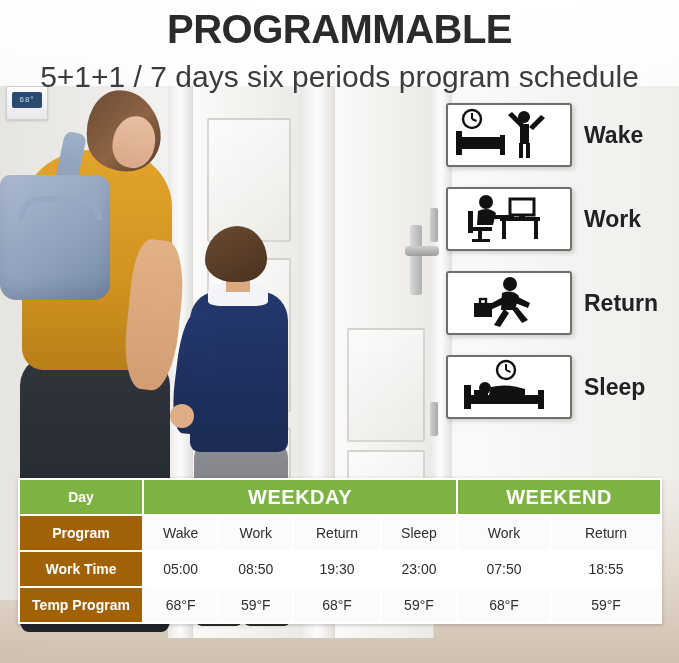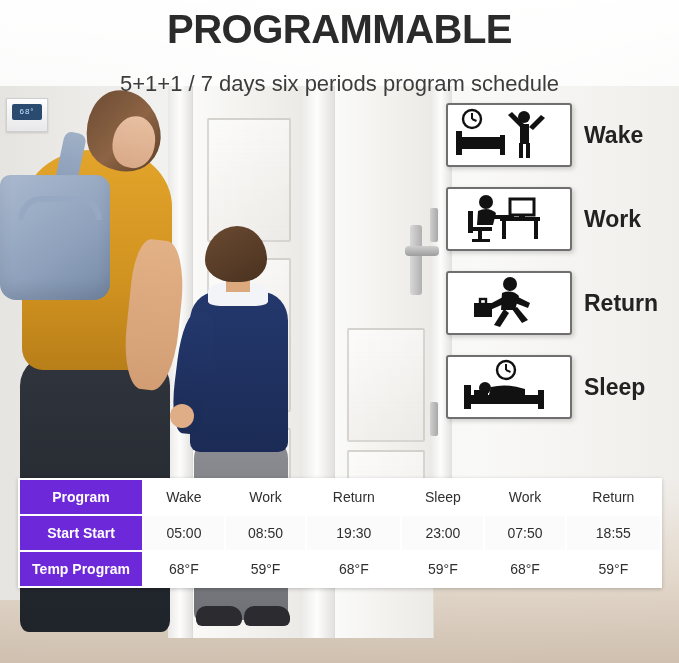--- a/index.html
+++ b/index.html
@@ -76,21 +76,20 @@
   }
 
   
   .thermostat {
     position: absolute;
     left: 6px; top: 86px; width: 40px; height: 32px;
     background: linear-gradient(to bottom,#fdfdfd,#e8e8ea);
     border: 1px solid #cfcfd2;
     border-radius: 0;
     box-shadow: 0 1px 2px rgba(0,0,0,0.15);
-    margin-top: 12px;
   }
   .thermostat-screen {
     position: absolute;
     left: 5px; top: 5px; width: 30px; height: 16px;
     background: #2b4a6f;
     border-radius: 2px;
     color: #bfe3ff;
     font-size: 8px;
     line-height: 16px;
     text-align: center;
@@ -196,23 +195,23 @@
   .title {
     margin: 0;
     padding-top: 8px;
     font-size: 40px;
     font-weight: bold;
     letter-spacing: -0.5px;
     color: #2b2b2b;
     line-height: 1.05;
   }
   .subtitle {
-    margin: 15px;
+    margin: 4px;
     padding-top: 6px;
-    font-size: 22px;
+    font-size: 30px;
     color: #3c3c3c;
     font-weight: normal;
   }
 
   
   .periods {
     position: absolute;
     left: 446px; top: 104px;
     width: 226px;
   }
@@ -267,21 +266,21 @@
     color: #ffffff;
     font-weight: bold;
     font-size: 20px;
     letter-spacing: 0.5px;
   }
   .schedule .cell {
     background: #ffffff;
     color: #2f2f2f;
   }
   .schedule .rowlabel {
-    background: #6d28d9;
+    background: #a16207;
     color: #ffffff;
     font-weight: bold;
     width: 118px;
   }
   .schedule tr:nth-child(odd) .cell { background: #ffffff; }
   .schedule tr:nth-child(even) .cell { background: #fbfbfb; }
 </style>
 </head>
 <body>
 
@@ -421,30 +420,35 @@
         </svg>
       </div>
       <div class="period-label">Sleep</div>
     </div>
 
   </div>
 
   <table class="schedule">
     <tbody>
       <tr>
+        <td class="hdr">Day</td>
+        <td class="hdr-big" colspan="4">WEEKDAY</td>
+        <td class="hdr-big" colspan="2">WEEKEND</td>
+      </tr>
+      <tr>
         <td class="rowlabel">Program</td>
         <td class="cell">Wake</td>
         <td class="cell">Work</td>
         <td class="cell">Return</td>
         <td class="cell">Sleep</td>
         <td class="cell">Work</td>
         <td class="cell">Return</td>
       </tr>
       <tr>
-        <td class="rowlabel">Start Start</td>
+        <td class="rowlabel">Work Time</td>
         <td class="cell">05:00</td>
         <td class="cell">08:50</td>
         <td class="cell">19:30</td>
         <td class="cell">23:00</td>
         <td class="cell">07:50</td>
         <td class="cell">18:55</td>
       </tr>
       <tr>
         <td class="rowlabel">Temp Program</td>
         <td class="cell">68°F</td>

